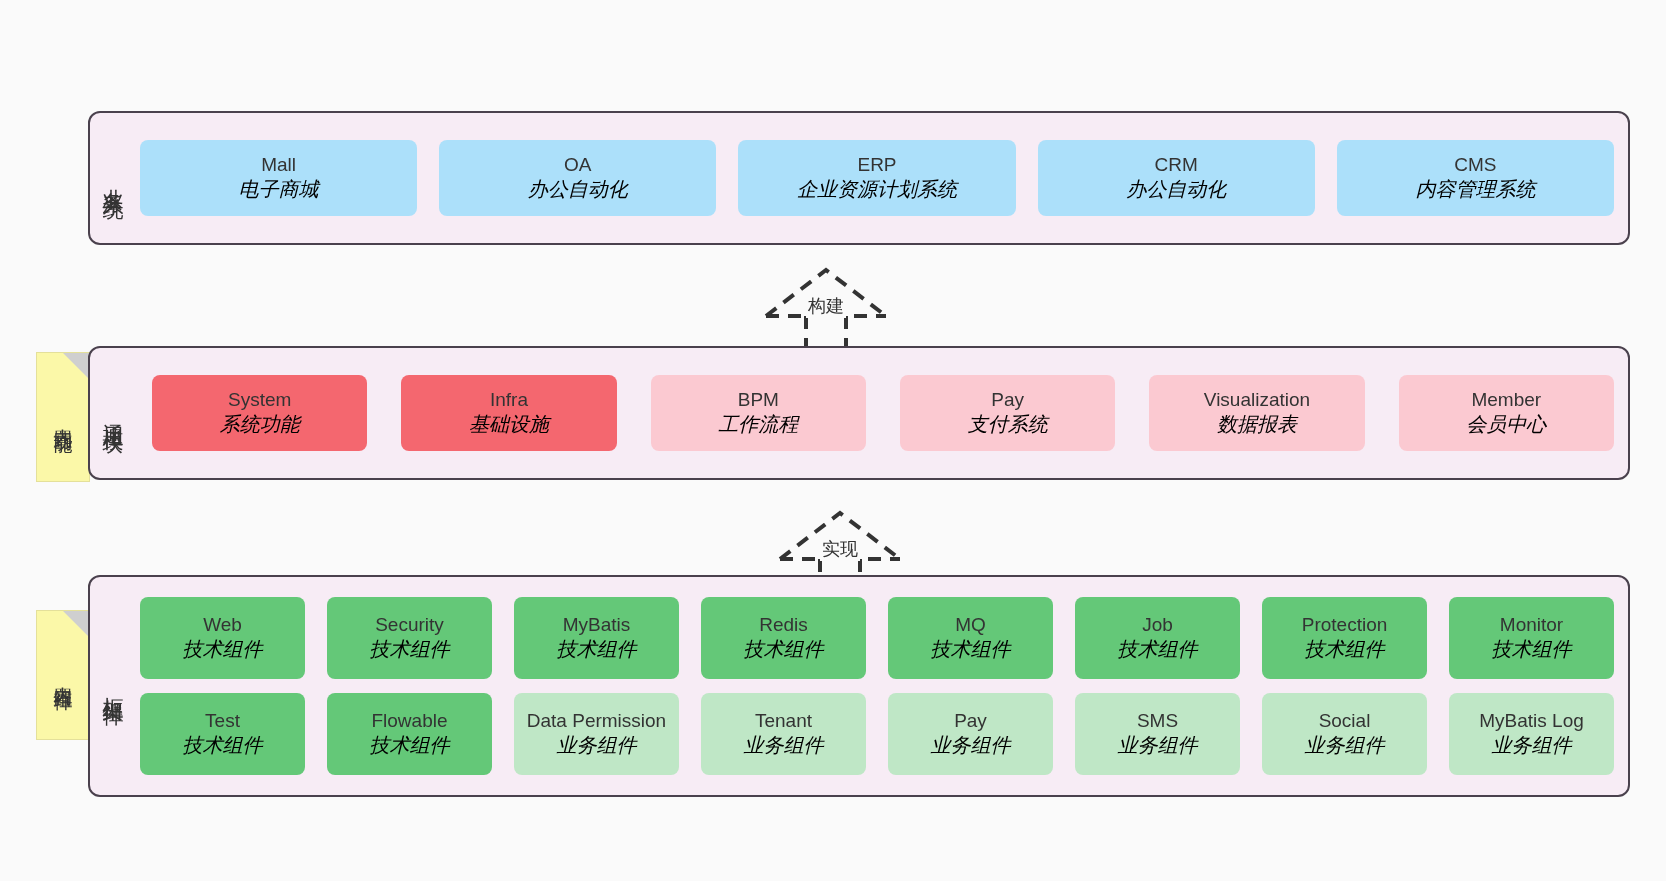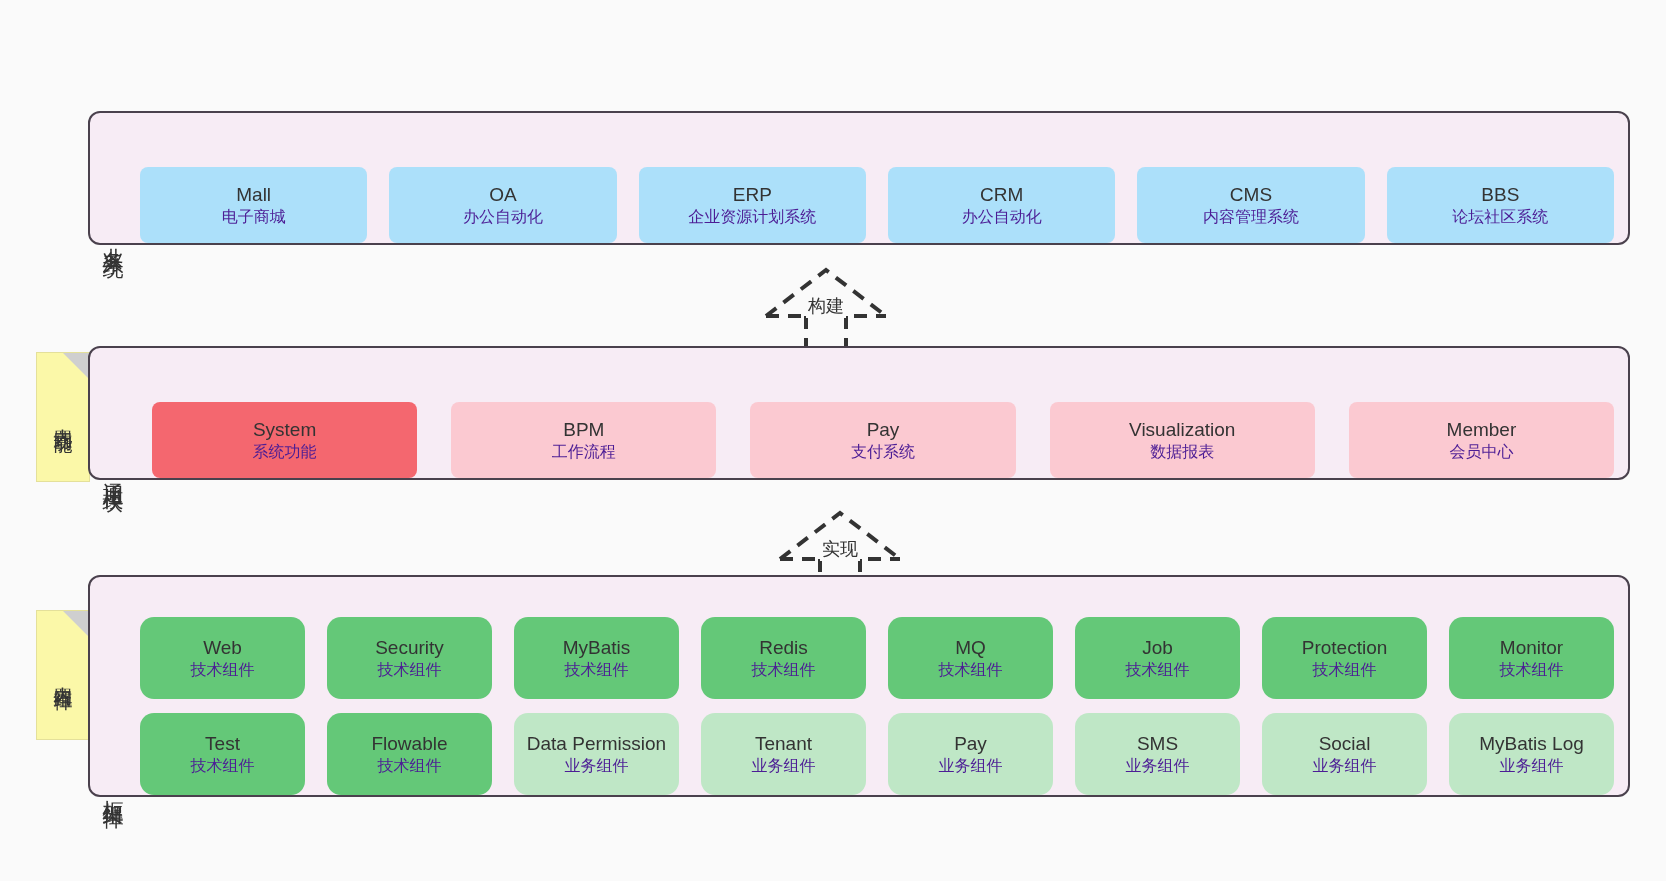--- a/index.html
+++ b/index.html
@@ -17,21 +17,21 @@
   }
 
   
   .layer-panel {
     position: absolute;
     box-sizing: border-box;
     background: #f7ecf5;
     border: 2px solid #4a414d;
     border-radius: 12px;
     display: flex;
-    align-items: flex-end;
+    align-items: center;
   }
 
   
   .panel-caption {
     width: 46px;
     flex: 0 0 46px;
     display: flex;
     align-items: center;
     justify-content: center;
     writing-mode: vertical-rl;
@@ -68,22 +68,23 @@
     justify-content: center;
     text-align: center;
     line-height: 1.28;
     user-select: none;
   }
   .node .en {
     font-size: 19px;
     color: #333333;
   }
   .node .cn {
-    font-size: 16px;
-    color: #4c1d95;
+    font-size: 20px;
+    color: #000000;
+    font-style: italic;
   }
 
   .node.blue        { background: #ace0fa; }
   .node.red-solid   { background: #f4676f; }
   .node.red-light   { background: #fbc9d1; }
   .node.green-solid { background: #64c878; }
   .node.green-light { background: #bfe7c6; }
 
   
   #layer-business {
@@ -103,21 +104,21 @@
   }
   #layer-common .node { height: 76px; margin-left: 12px; }
 
   
   #layer-framework {
     left: 88px;
     top: 575px;
     width: 1542px;
     height: 222px;
   }
-  #layer-framework .node { height: 82px; border-radius: 14px; }
+  #layer-framework .node { height: 82px; }
 
   
   .sticky-note {
     position: absolute;
     width: 52px;
     background: #fbf8a8;
     border: 1px solid #e4e09a;
     display: flex;
     align-items: center;
     justify-content: center;
@@ -195,24 +196,20 @@
         <span class="en">ERP</span>
         <span class="cn">企业资源计划系统</span>
       </div>
       <div class="node blue">
         <span class="en">CRM</span>
         <span class="cn">办公自动化</span>
       </div>
       <div class="node blue">
         <span class="en">CMS</span>
         <span class="cn">内容管理系统</span>
-      </div>
-      <div class="node blue">
-        <span class="en">BBS</span>
-        <span class="cn">论坛社区系统</span>
       </div>
     </div>
   </div>
 </div>
 
 <div class="uml-arrow" id="arrow-build">
   <svg width="180" height="100" viewBox="0 0 180 100">
     <path d="M 30 58 L 90 12 L 150 58" fill="none" stroke="#333333" stroke-width="4" stroke-dasharray="13 9"></path>
     <path d="M 30 58 L 150 58" fill="none" stroke="#333333" stroke-width="4" stroke-dasharray="13 9"></path>
     <path d="M 70 58 L 70 96" fill="none" stroke="#333333" stroke-width="4" stroke-dasharray="13 9"></path>
@@ -228,20 +225,24 @@
 </div>
 
 <div class="layer-panel" id="layer-common">
   <div class="panel-caption">通用模块</div>
   <div class="panel-body">
     <div class="row">
       <div class="node red-solid">
         <span class="en">System</span>
         <span class="cn">系统功能</span>
       </div>
+      <div class="node red-solid">
+        <span class="en">Infra</span>
+        <span class="cn">基础设施</span>
+      </div>
       <div class="node red-light">
         <span class="en">BPM</span>
         <span class="cn">工作流程</span>
       </div>
       <div class="node red-light">
         <span class="en">Pay</span>
         <span class="cn">支付系统</span>
       </div>
       <div class="node red-light">
         <span class="en">Visualization</span>

